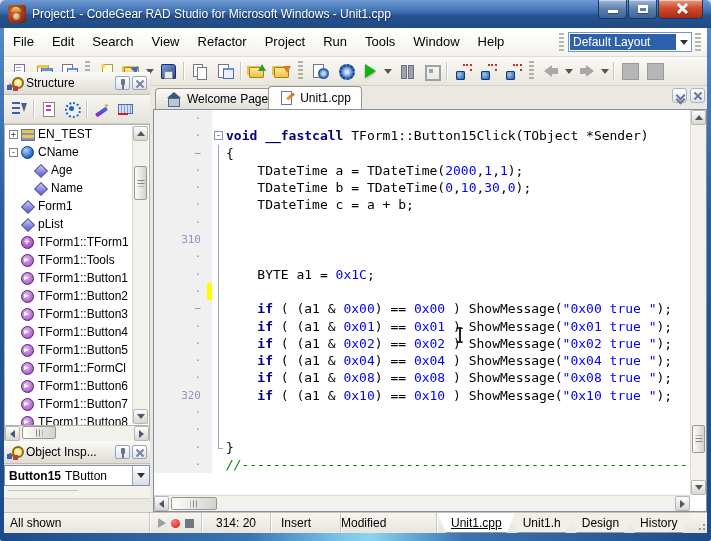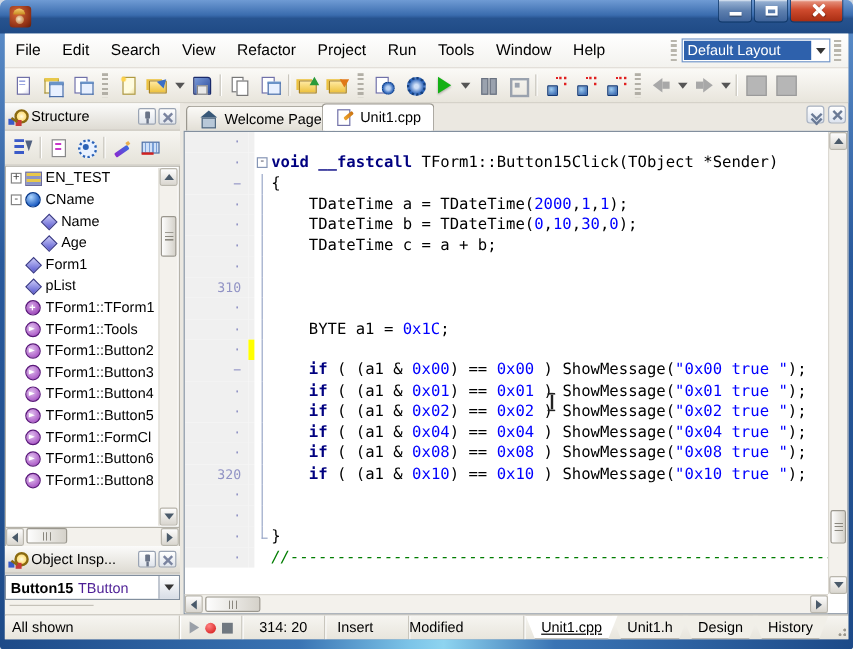--- a/index.html
+++ b/index.html
@@ -69,21 +69,21 @@
   .i-stop::before{left:3px;top:2px;width:12px;height:12px;border:2px solid #9aa2ae;}
   .i-stop::after{left:7px;top:6px;width:4px;height:4px;background:#9aa2ae;}
   .i-step::before{left:2px;top:8px;width:7px;height:7px;background:radial-gradient(circle at 35% 35%,#9ecbf0,#2558a8);border:1px solid #123a78;border-radius:1px;}
   .i-step::after{left:9px;top:1px;width:7px;height:5px;border-top:2px dotted #e02020;border-right:2px dotted #e02020;}
   .i-back::before{left:2px;top:2px;width:0;height:0;border-top:6px solid transparent;border-bottom:6px solid transparent;border-right:8px solid #a8a8a8;}
   .i-back::after{left:10px;top:5px;width:6px;height:6px;background:#a8a8a8;}
   .i-forward::before{right:2px;top:2px;width:0;height:0;border-top:6px solid transparent;border-bottom:6px solid transparent;border-left:8px solid #a8a8a8;}
   .i-forward::after{right:10px;top:5px;width:6px;height:6px;background:#a8a8a8;}
   .i-gray::before{left:1px;top:0;width:15px;height:15px;background:#b6b6b6;border:1px solid #9a9a9a;}
   
-  #dock{position:absolute;left:0;top:58px;width:146px;height:426px;}
+  #dock{position:absolute;left:0;top:44px;width:146px;height:426px;}
   .phead{height:23px;background:linear-gradient(180deg,#fbfbfa,#dedbd3);border-bottom:1px solid #c2bfb6;display:flex;align-items:center;padding:0 3px;}
   .ptitle{flex:1;font-size:12px;white-space:nowrap;overflow:hidden;margin-left:3px;}
   .hbtn{width:15px;height:14px;border:1px solid #9aa4b4;border-radius:2px;background:linear-gradient(180deg,#ffffff,#dfe4ec);margin-left:2px;position:relative;flex:none;}
   .g-pin::before{content:"";position:absolute;left:5px;top:2px;width:4px;height:6px;background:#6a7488;border-radius:1px;}
   .g-pin::after{content:"";position:absolute;left:6px;top:8px;width:2px;height:4px;background:#6a7488;}
   .g-cx::before,.g-cx::after{content:"";position:absolute;left:6px;top:2px;width:2px;height:10px;background:#7a84a0;}
   .g-cx::before{transform:rotate(45deg);} .g-cx::after{transform:rotate(-45deg);}
   .magicon{position:relative;width:16px;height:15px;flex:none;}
   .magicon::before{content:"";position:absolute;left:5px;top:1px;width:8px;height:8px;border:2px solid #8a6a10;border-radius:50%;background:radial-gradient(circle,#fffbe0,#ffd24a);}
   .magicon::after{content:"";position:absolute;left:2px;top:9px;width:6px;height:2px;background:#8a6a10;transform:rotate(35deg);}
@@ -122,21 +122,21 @@
   .tri-dn2{width:0;height:0;border-left:4px solid transparent;border-right:4px solid transparent;border-top:5px solid #4a5a6a;}
   .tri-lf2{width:0;height:0;border-top:4px solid transparent;border-bottom:4px solid transparent;border-right:5px solid #4a5a6a;}
   .tri-rt2{width:0;height:0;border-top:4px solid transparent;border-bottom:4px solid transparent;border-left:5px solid #4a5a6a;}
   .sb-thumb{position:absolute;background:linear-gradient(90deg,#fdfdfd,#d5d2ca);border:1px solid #9a978e;border-radius:2px;}
   .sb-thumb::after{content:"";position:absolute;left:50%;top:50%;transform:translate(-50%,-50%);width:7px;height:7px;background:repeating-linear-gradient(180deg,#8a877e 0 1px,transparent 1px 3px);}
   .sb-thumb.horiz::after{width:7px;height:7px;background:repeating-linear-gradient(90deg,#8a877e 0 1px,transparent 1px 3px);}
   .hsb{position:absolute;left:0;bottom:0;height:16px;background:#f3f1ec;border-top:1px solid #dcd9d2;}
   
   #oi{position:absolute;left:0;top:369px;width:146px;height:115px;background:#ebe8e1;}
   #oi-combo{height:21px;margin-top:1px;border:1px solid #828f9e;background:#fff;display:flex;align-items:center;padding-left:4px;}
-  #oi-name{font-weight:bold;font-size:12px;} #oi-type{color:#4c1d95;font-size:12px;margin-left:4px;flex:1;}
+  #oi-name{font-weight:bold;font-size:12px;} #oi-type{color:#000000;font-size:12px;margin-left:4px;flex:1;}
   #oi-drop{width:17px;height:100%;border-left:1px solid #9aa4b4;background:linear-gradient(180deg,#fff,#d8dde6);display:flex;align-items:center;justify-content:center;}
   #oi-stub{height:13px;background:#f4f2ec;border-bottom:1px solid #d5d2c9;position:relative;}
   #oi-stub::before{content:"";position:absolute;left:4px;top:4px;width:70px;height:1px;background:#c5c2b9;}
   
   #vsplit{position:absolute;left:146px;top:58px;width:3px;height:426px;background:#ebe8e1;}
   
   #editor{position:absolute;left:149px;top:58px;width:554px;height:426px;}
   #tabbar{position:absolute;left:0;top:0;width:554px;height:23px;}
   .etab{position:absolute;top:2px;height:21px;display:flex;align-items:center;padding:0 10px;font-size:12px;white-space:nowrap;
         background:linear-gradient(180deg,#fbfaf7,#e2dfd6);border:1px solid #9a978e;border-bottom:none;border-radius:4px 4px 0 0;}
@@ -201,20 +201,21 @@
   #mcursor::after{content:"";position:absolute;left:1px;top:0;width:7px;height:2px;box-shadow:0 0 0 0 #222;border-top:2px solid #222;border-radius:40%;}
   .mserif{position:absolute;left:1px;bottom:0;width:7px;border-bottom:2px solid #222;border-radius:40%;}
 </style>
 </head>
 <body>
 
 <div id="root">
 
   <div id="titlebar">
     <div class="appicon"></div>
+    <div id="title-text">Project1 - CodeGear RAD Studio for Microsoft Windows - Unit1.cpp</div>
     <div id="winbtns">
       <div class="wbtn">
           <span class="g-min"></span>
         </div>
       <div class="wbtn">
           <span class="g-max"></span>
         </div>
       <div class="wbtn close">
           <span class="g-x"></span>
         </div>
@@ -373,27 +374,27 @@
               </div>
               <div class="trow">
                 <span class="texp">-</span>
                 <span class="ticon t-sphere"></span>
                 <span class="tlabel">CName</span>
               </div>
               <div class="trow">
                 <span class="tindent"></span>
                 <span class="tindent" style="width: 12px;"></span>
                 <span class="ticon t-diamond"></span>
+                <span class="tlabel">Age</span>
+              </div>
+              <div class="trow">
+                <span class="tindent"></span>
+                <span class="tindent" style="width: 12px;"></span>
+                <span class="ticon t-diamond"></span>
                 <span class="tlabel">Name</span>
-              </div>
-              <div class="trow">
-                <span class="tindent"></span>
-                <span class="tindent" style="width: 12px;"></span>
-                <span class="ticon t-diamond"></span>
-                <span class="tlabel">Age</span>
               </div>
               <div class="trow">
                 <span class="tindent" style="width: 12px;"></span>
                 <span class="ticon t-diamond"></span>
                 <span class="tlabel">Form1</span>
               </div>
               <div class="trow">
                 <span class="tindent" style="width: 12px;"></span>
                 <span class="ticon t-diamond"></span>
                 <span class="tlabel">pList</span>
@@ -404,20 +405,25 @@
                 <span class="tlabel">TForm1::TForm1</span>
               </div>
               <div class="trow">
                 <span class="tindent" style="width: 12px;"></span>
                 <span class="ticon t-method"></span>
                 <span class="tlabel">TForm1::Tools</span>
               </div>
               <div class="trow">
                 <span class="tindent" style="width: 12px;"></span>
                 <span class="ticon t-method"></span>
+                <span class="tlabel">TForm1::Button1</span>
+              </div>
+              <div class="trow">
+                <span class="tindent" style="width: 12px;"></span>
+                <span class="ticon t-method"></span>
                 <span class="tlabel">TForm1::Button2</span>
               </div>
               <div class="trow">
                 <span class="tindent" style="width: 12px;"></span>
                 <span class="ticon t-method"></span>
                 <span class="tlabel">TForm1::Button3</span>
               </div>
               <div class="trow">
                 <span class="tindent" style="width: 12px;"></span>
                 <span class="ticon t-method"></span>
@@ -430,20 +436,25 @@
               </div>
               <div class="trow">
                 <span class="tindent" style="width: 12px;"></span>
                 <span class="ticon t-method"></span>
                 <span class="tlabel">TForm1::FormCl</span>
               </div>
               <div class="trow">
                 <span class="tindent" style="width: 12px;"></span>
                 <span class="ticon t-method"></span>
                 <span class="tlabel">TForm1::Button6</span>
+              </div>
+              <div class="trow">
+                <span class="tindent" style="width: 12px;"></span>
+                <span class="ticon t-method"></span>
+                <span class="tlabel">TForm1::Button7</span>
               </div>
               <div class="trow">
                 <span class="tindent" style="width: 12px;"></span>
                 <span class="ticon t-method"></span>
                 <span class="tlabel">TForm1::Button8</span>
               </div>
             </div>
           <div class="vsb">
             <div class="sb-arr a-up">
                 <span class="tri-up2"></span>

